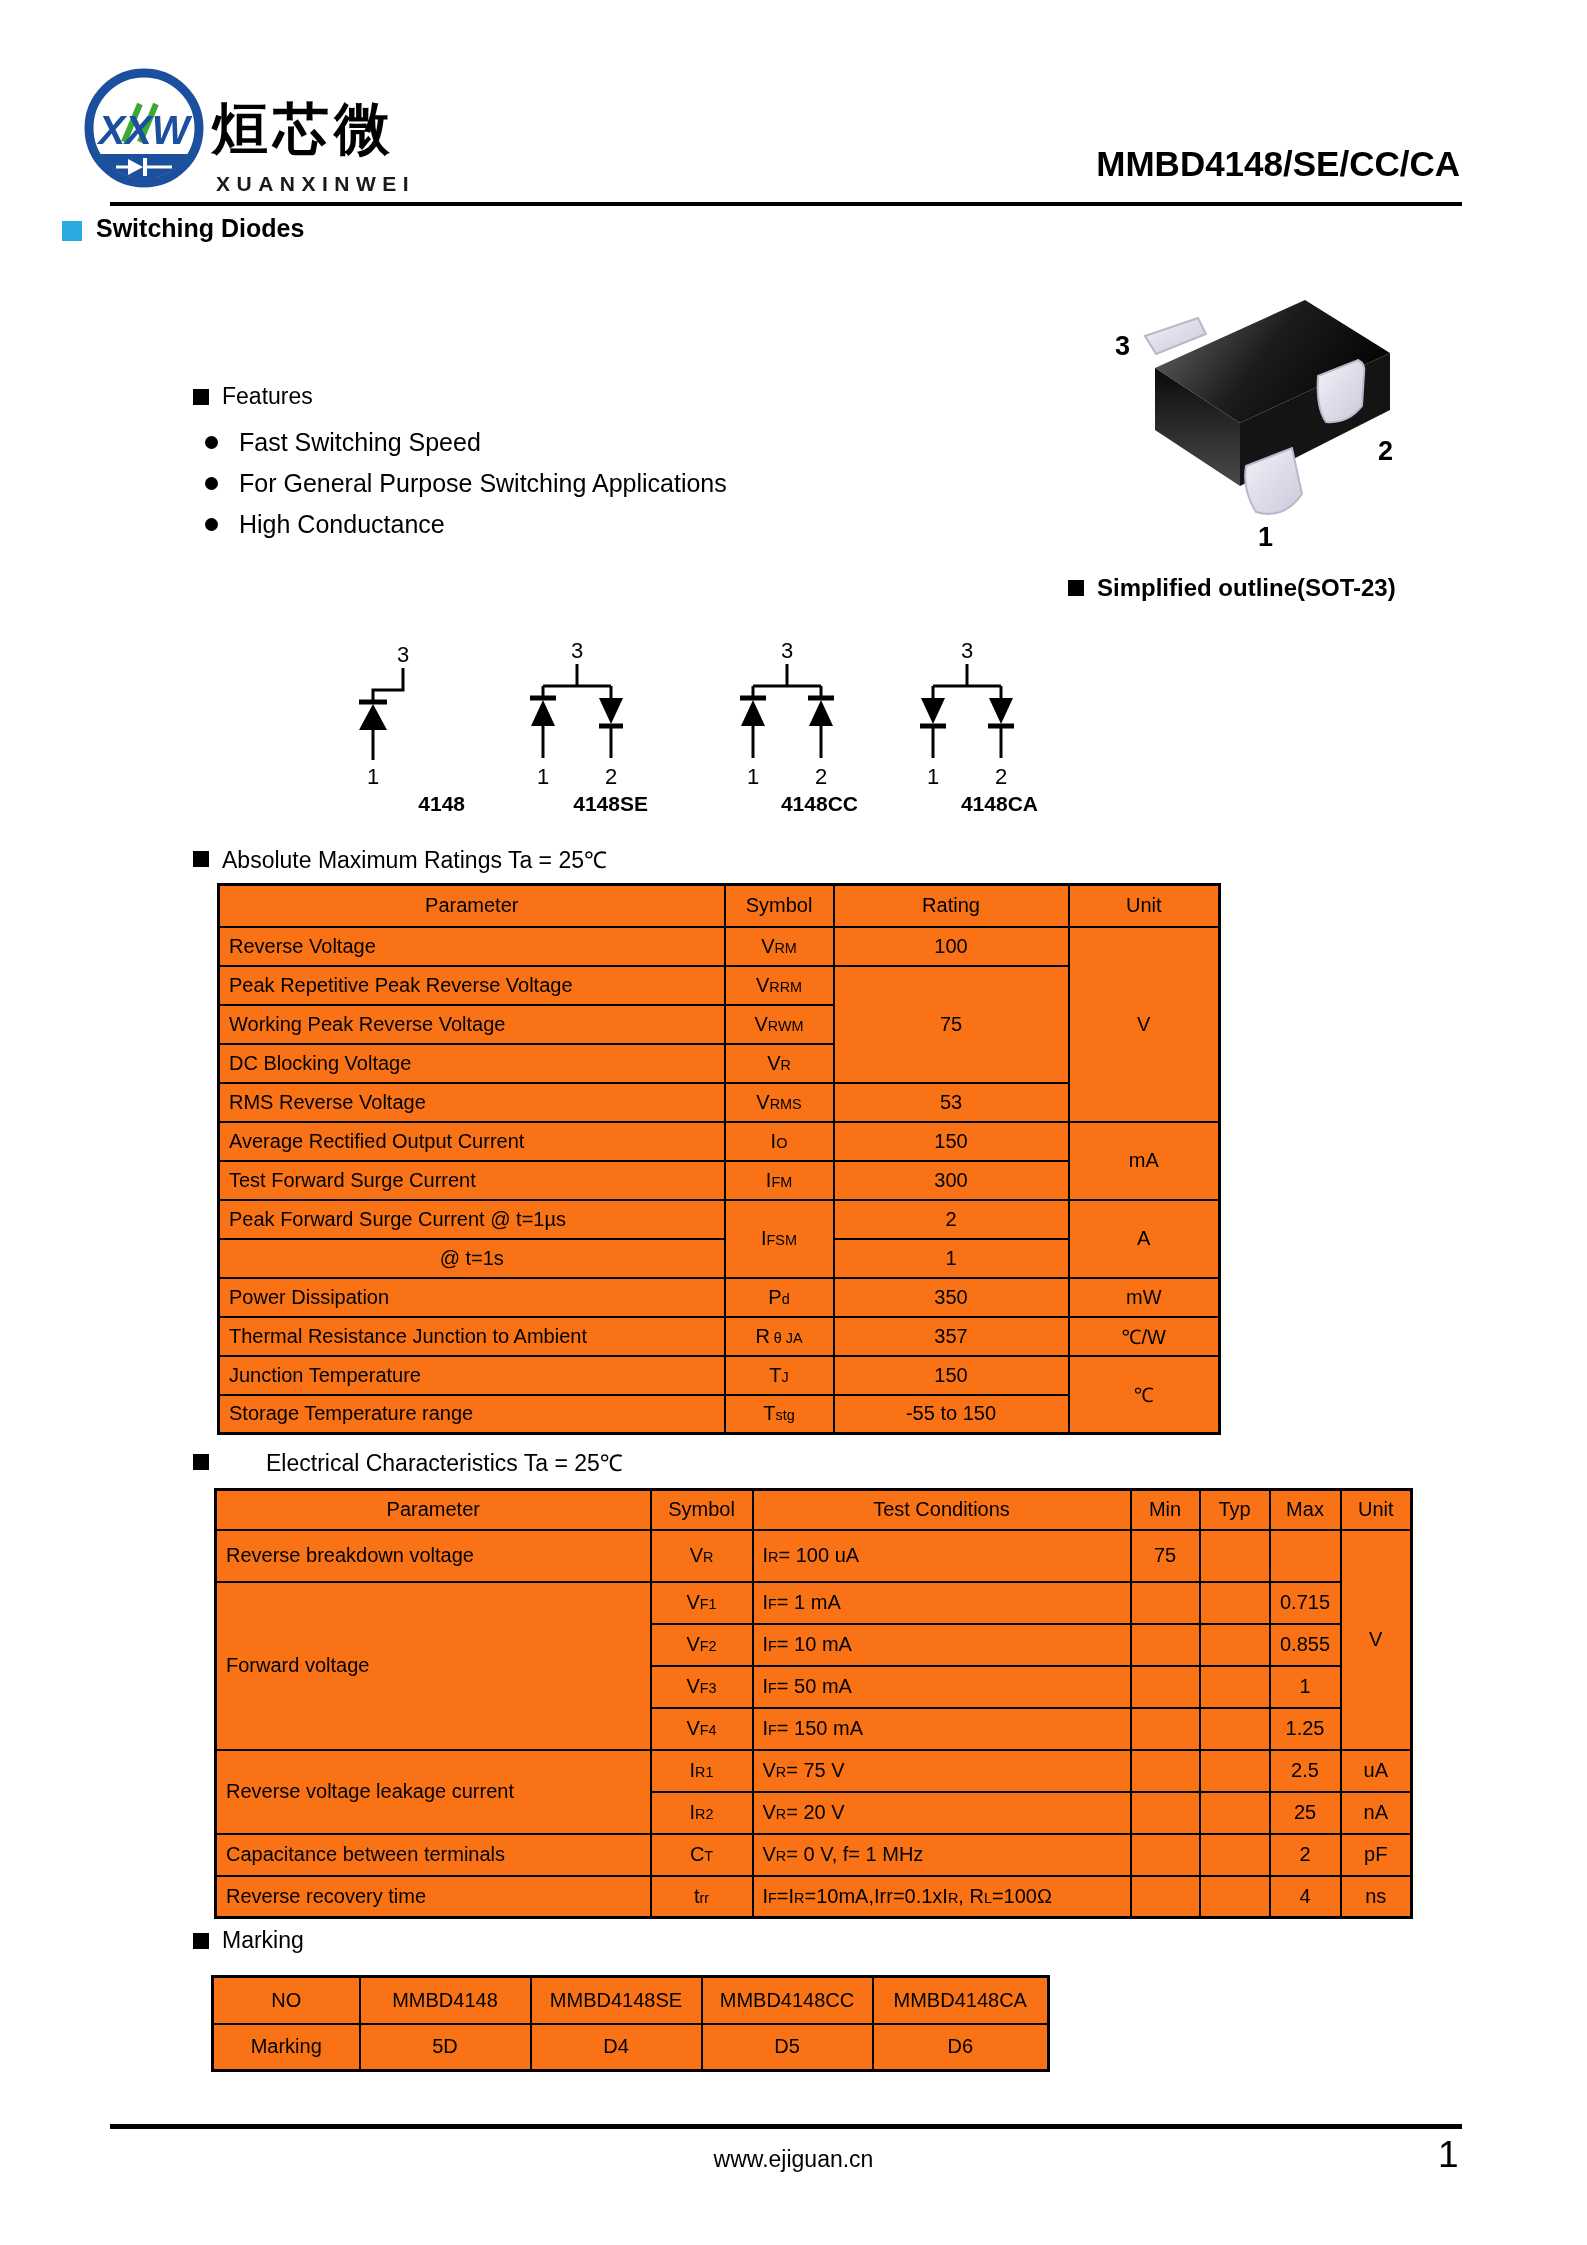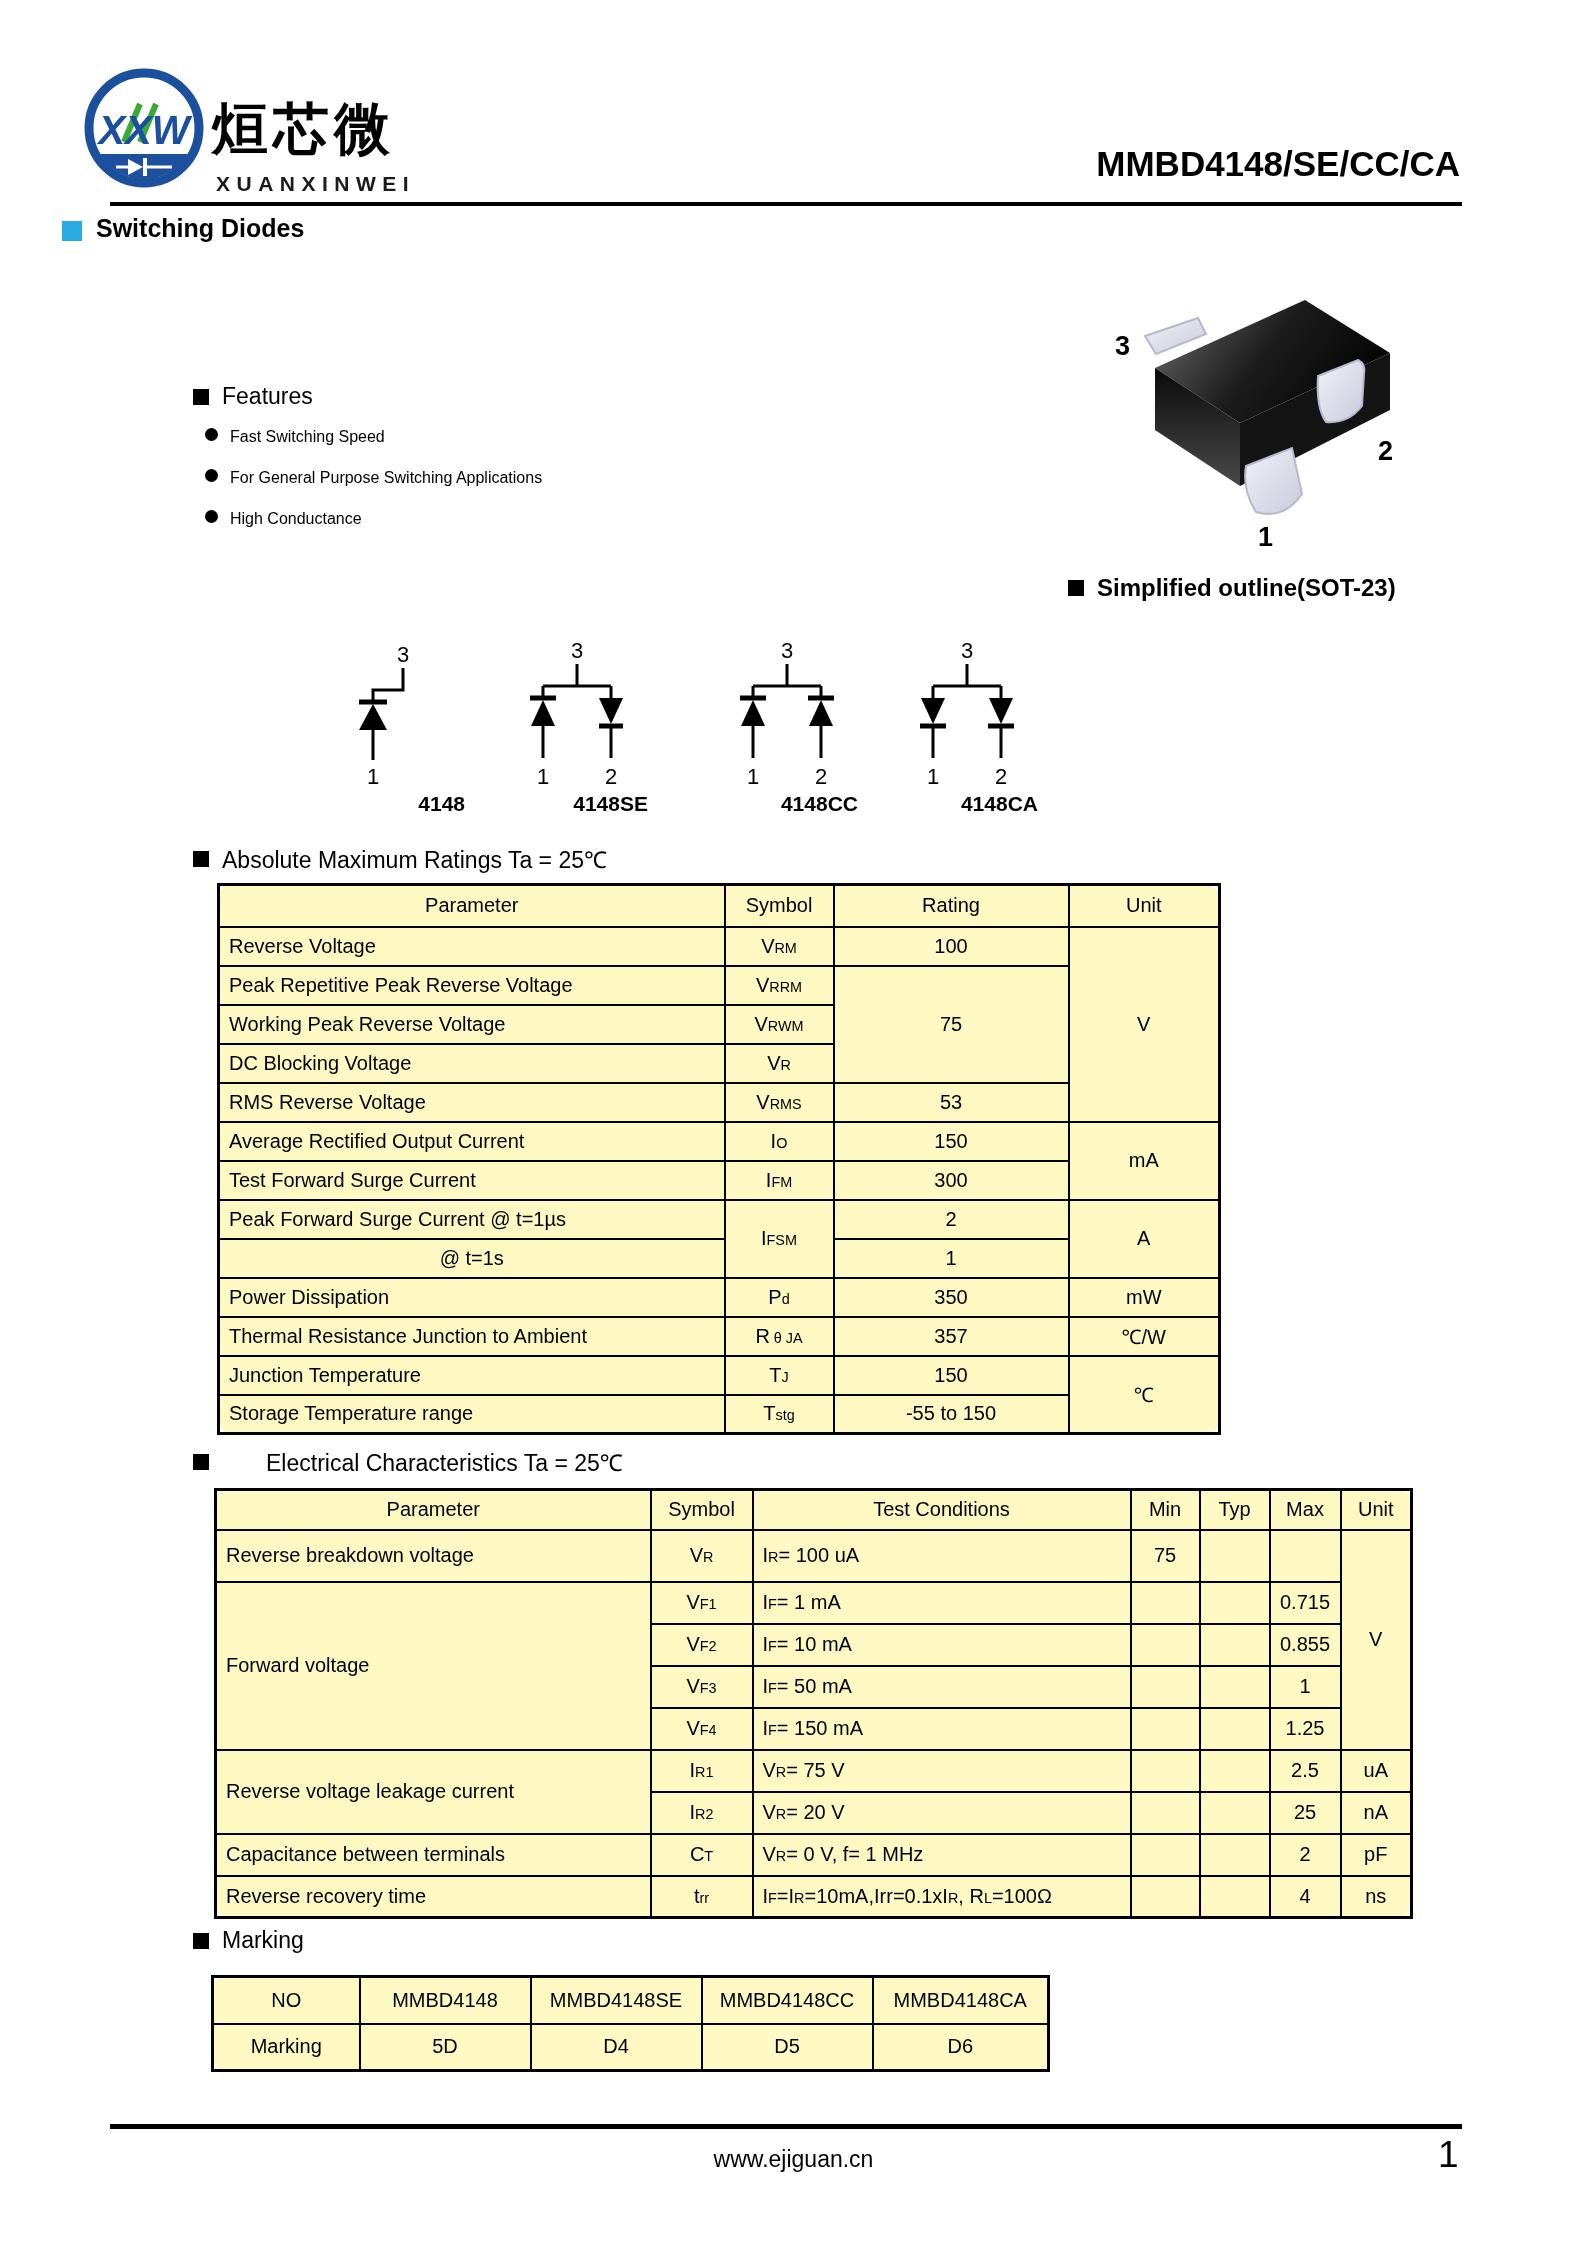--- a/index.html
+++ b/index.html
@@ -12,26 +12,26 @@
   .doc-title{position:absolute;right:127px;top:144px;font-size:35px;font-weight:bold;}
   .rule{position:absolute;left:110px;width:1352px;background:#000;}
   
   .cat-sq{position:absolute;left:62px;top:221px;width:20px;height:20px;background:#29ABE2;}
   .cat-label{position:absolute;left:96px;top:214px;font-size:25px;font-weight:bold;}
   
   .sec{position:absolute;font-size:23px;display:flex;align-items:center;}
   .sec .sq{width:16px;height:16px;background:#000;margin-right:13px;flex:0 0 auto;}
   .sec.bold{font-weight:bold;font-size:24px;}
   
-  .feat{position:absolute;left:205px;display:flex;font-size:16px;}
+  .feat{position:absolute;left:205px;display:flex;align-items:center;font-size:25px;gap:9px;}
   .feat .dot{width:13px;height:13px;border-radius:50%;background:#000;margin-right:12px;flex:0 0 auto;}
   
   .symlabel{position:absolute;font-size:21px;font-weight:bold;text-align:right;}
   
-  table{border-collapse:collapse;table-layout:fixed;position:absolute;background:#fef9c3;border-radius:19px;}
+  table{border-collapse:collapse;table-layout:fixed;position:absolute;background:#f97316;}
   table,td,th{border:2px solid #000;}
   table{border-width:3px;}
   td,th{font-size:20px;padding:0 6px;overflow:hidden;white-space:nowrap;}
   th{font-weight:normal;text-align:center;}
   td.p{text-align:left;padding-left:9px;}
   td.c,th.c{text-align:center;padding:0 2px;}
   .sb{font-size:0.72em;}
   svg text{font-family:"Liberation Sans",sans-serif;}
   
   .foot-site{position:absolute;left:0;top:2146px;width:1587px;text-align:center;font-size:23px;}

